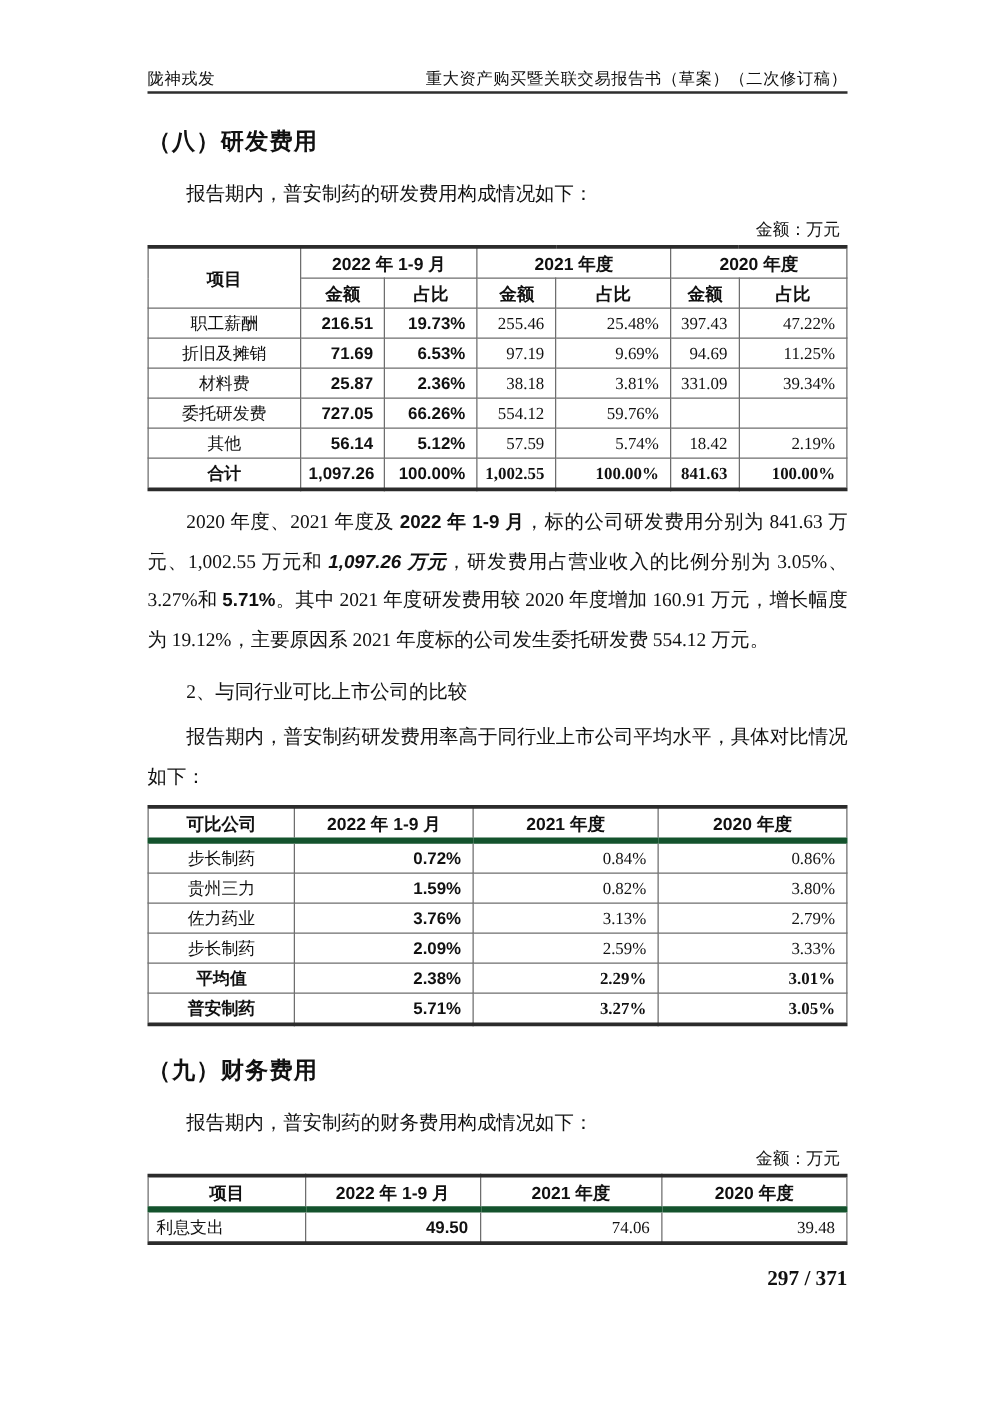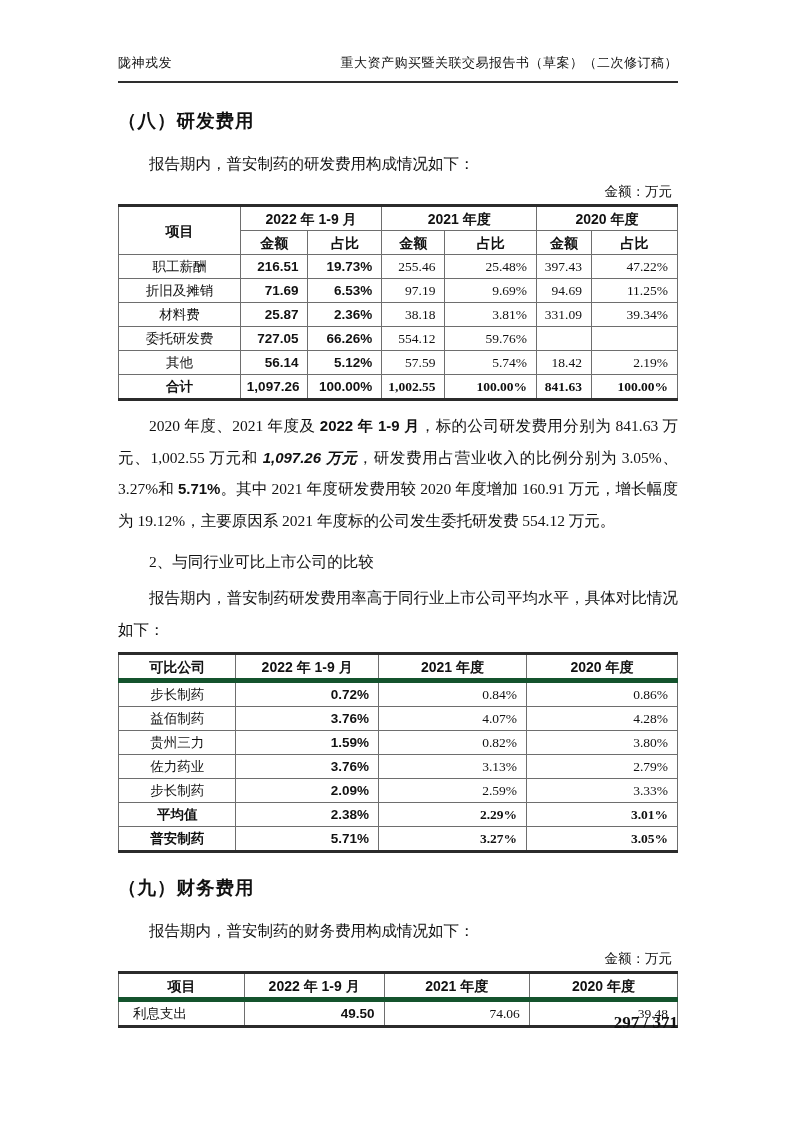--- a/index.html
+++ b/index.html
@@ -10,21 +10,21 @@
     background:#fff;
     padding:54px 115px 0 118px;
     font-family:"Liberation Serif","DejaVu Serif",serif;
     color:#111;
     overflow:hidden;
   }
   
   .runhead{
     display:flex;justify-content:space-between;align-items:flex-end;
     font-size:13px;letter-spacing:.5px;
-    padding-bottom:9px;border-bottom:2px solid #2e2e2e;
+    padding-bottom:1px;border-bottom:2px solid #2e2e2e;
   }
   .runhead .rh-right{font-size:13px;}
   
   .sec-heading{
     font-family:"Liberation Sans","DejaVu Sans",sans-serif;
     font-weight:bold;font-size:18.5px;letter-spacing:1px;
     margin:25px 0 0 0;
   }
   .intro{
     font-size:15.5px;text-indent:2em;margin:21px 0 0 0;line-height:20px;
@@ -42,21 +42,21 @@
     font-size:13.5px;line-height:16px;
     padding:3px 6px;height:17px;
     overflow:hidden;white-space:nowrap;
   }
   th{
     font-family:"Liberation Sans","DejaVu Sans",sans-serif;
     font-weight:bold;text-align:center;font-size:14px;
   }
   .t2 thead th,.t3 thead th{border-bottom:5px solid #14532d;}
   td.item{text-align:center;}
-  td.item-left{text-align:left;padding-left:14px;}
+  td.item-left{text-align:left;padding-left:6px;}
   td.num{text-align:right;padding-right:9px;font-variant-numeric:tabular-nums;}
   td.empty{}
   .b22{ 
     font-family:"Liberation Sans","DejaVu Sans",sans-serif;
     font-weight:bold;font-size:13.5px;
   }
   tr.total-row td{
     font-weight:bold;
   }
   tr.total-row td.item{
@@ -206,26 +206,20 @@
       </tr>
     </thead>
     <tbody>
       <tr>
         <td class="item">步长制药</td>
         <td class="num b22">0.72%</td>
         <td class="num">0.84%</td>
         <td class="num">0.86%</td>
       </tr>
       <tr>
-        <td class="item">益佰制药</td>
-        <td class="num b22">3.76%</td>
-        <td class="num">4.07%</td>
-        <td class="num">4.28%</td>
-      </tr>
-      <tr>
         <td class="item">贵州三力</td>
         <td class="num b22">1.59%</td>
         <td class="num">0.82%</td>
         <td class="num">3.80%</td>
       </tr>
       <tr>
         <td class="item">佐力药业</td>
         <td class="num b22">3.76%</td>
         <td class="num">3.13%</td>
         <td class="num">2.79%</td>

